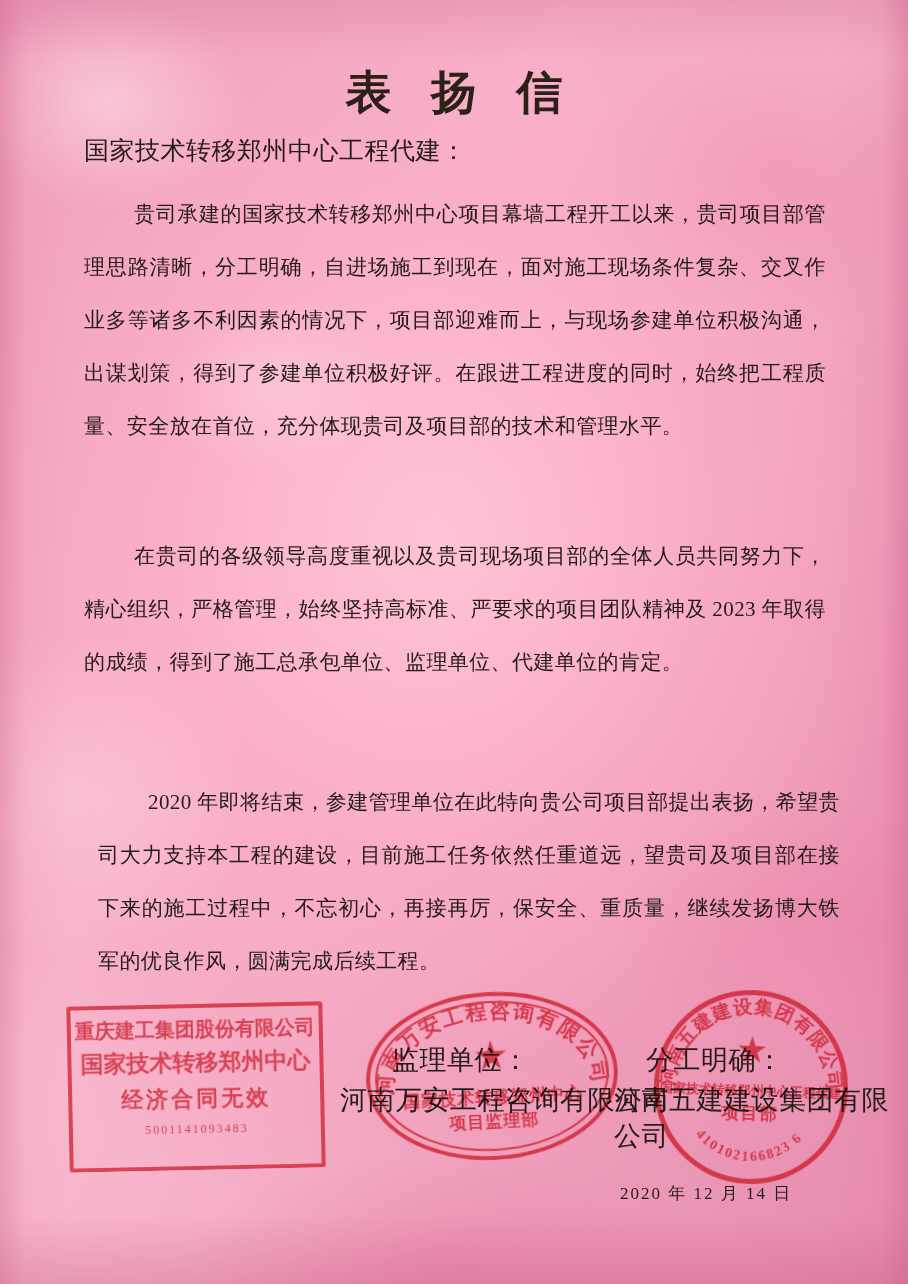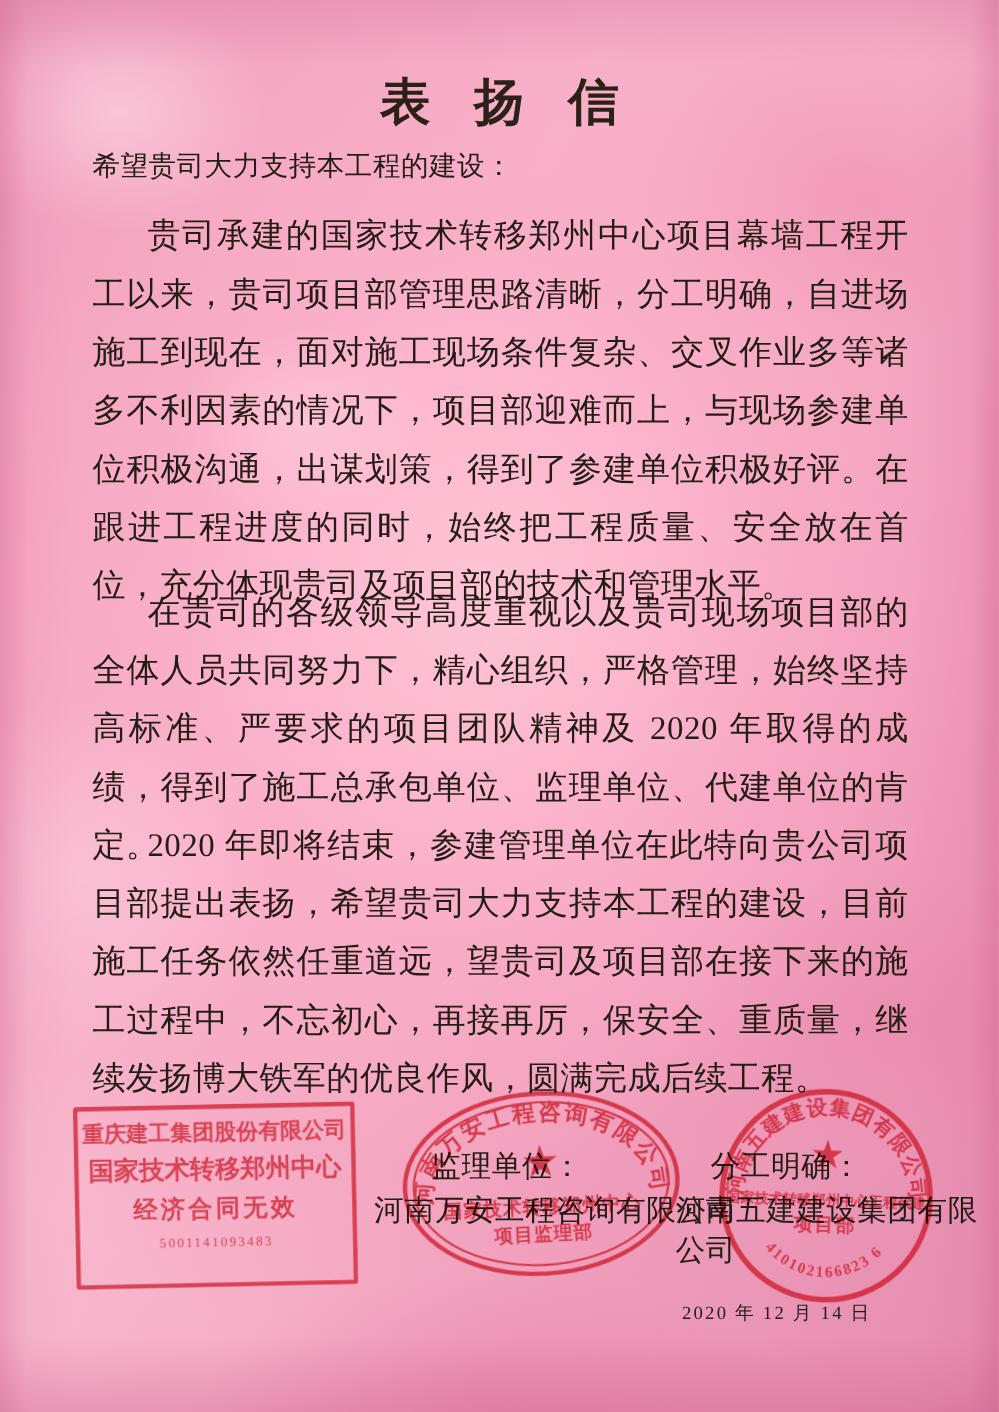--- a/index.html
+++ b/index.html
@@ -76,31 +76,31 @@
     left: 84px;
     font-size: 25px;
     color: #241c16;
     letter-spacing: 0.5px;
   }
 
   .para {
     position: absolute;
     left: 84px;
     width: 742px;
-    font-size: 30px;
+    font-size: 21px;
     line-height: 53px;
     color: #241c16;
     text-align: justify;
     text-align-last: left;
     text-indent: 50px;
     letter-spacing: 0.4px;
   }
   #para-1 { top: 188px; }
   #para-2 { top: 530px; }
-  #para-3 { top: 742px; }
+  #para-3 { top: 776px; margin-left: 14px; }
 
   
   .sig-block {
     position: absolute;
     font-size: 27px;
     color: #241c16;
     letter-spacing: 0.5px;
   }
   #sig-supervisor-label { top: 1042px; left: 392px; }
   #sig-supervisor-name  { top: 1082px; left: 340px; }
@@ -237,24 +237,24 @@
   }
 </style>
 </head>
 <body>
 
 <div id="page">
   <div class="content">
 
     <div id="doc-title">表 扬 信</div>
 
-    <div id="salutation">希望贵司大力支持本工程的建设：</div>
+    <div id="salutation">国家技术转移郑州中心工程代建：</div>
 
     <div class="para" id="para-1">贵司承建的国家技术转移郑州中心项目幕墙工程开工以来，贵司项目部管理思路清晰，分工明确，自进场施工到现在，面对施工现场条件复杂、交叉作业多等诸多不利因素的情况下，项目部迎难而上，与现场参建单位积极沟通，出谋划策，得到了参建单位积极好评。在跟进工程进度的同时，始终把工程质量、安全放在首位，充分体现贵司及项目部的技术和管理水平。</div>
-    <div class="para" id="para-2">在贵司的各级领导高度重视以及贵司现场项目部的全体人员共同努力下，精心组织，严格管理，始终坚持高标准、严要求的项目团队精神及 2020 年取得的成绩，得到了施工总承包单位、监理单位、代建单位的肯定。</div>
+    <div class="para" id="para-2">在贵司的各级领导高度重视以及贵司现场项目部的全体人员共同努力下，精心组织，严格管理，始终坚持高标准、严要求的项目团队精神及 2023 年取得的成绩，得到了施工总承包单位、监理单位、代建单位的肯定。</div>
     <div class="para" id="para-3">2020 年即将结束，参建管理单位在此特向贵公司项目部提出表扬，希望贵司大力支持本工程的建设，目前施工任务依然任重道远，望贵司及项目部在接下来的施工过程中，不忘初心，再接再厉，保安全、重质量，继续发扬博大铁军的优良作风，圆满完成后续工程。</div>
 
     <div class="sig-block" id="sig-supervisor-label">监理单位：</div>
     <div class="sig-block" id="sig-supervisor-name">河南万安工程咨询有限公司</div>
     <div class="sig-block" id="sig-agent-label">分工明确：</div>
     <div class="sig-block" id="sig-agent-name">河南五建建设集团有限公司</div>
 
     <div id="doc-date">2020 年 12 月 14 日</div>
 
     <div class="stamp" id="stamp-square">

